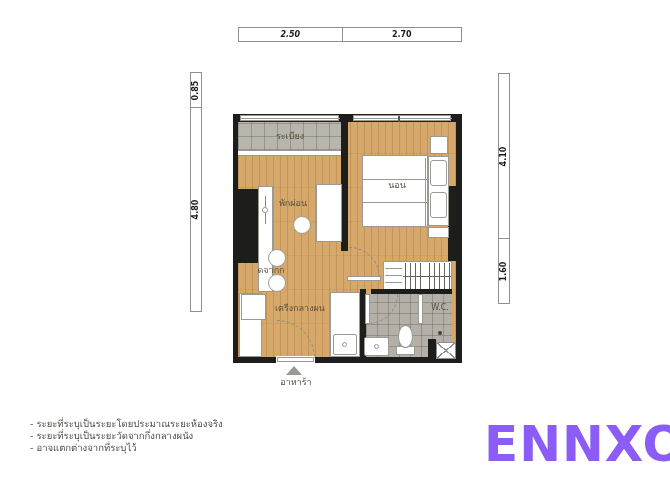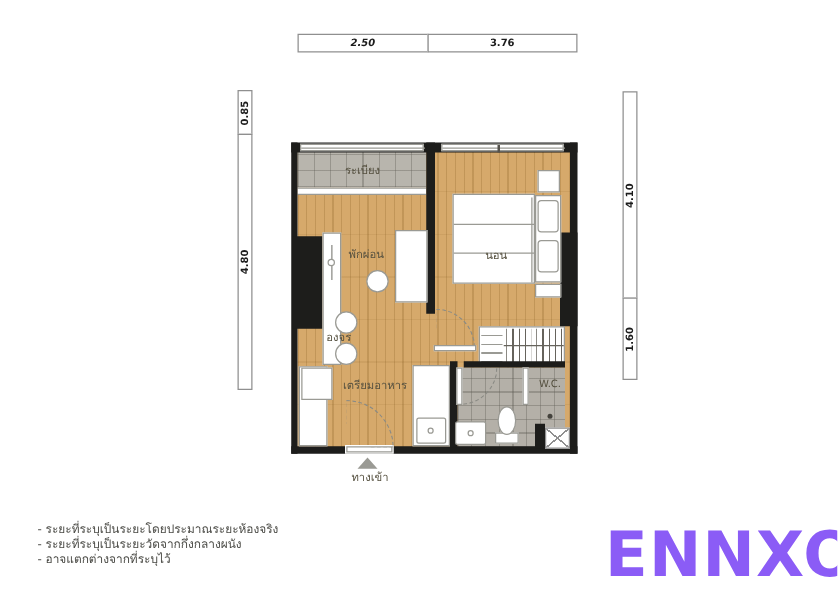--- a/index.html
+++ b/index.html
@@ -42,21 +42,21 @@
 </head>
 <body>
 
 <div class="canvas">
 
   <div class="abs" style="left:238px;top:27px;width:224px;height:13px;display:flex;">
     <div class="dimcell" style="width:104px;height:13px;font-style:italic;">
         <span>2.50</span>
       </div>
     <div class="dimcell" style="width:120px;height:13px;margin-left:-1px;">
-        <span>3.76</span>
+        <span>2.70</span>
       </div>
   </div>
 
   <div class="abs" style="left:190px;top:72px;width:12px;height:240px;">
     <div class="dimcell abs" style="left:0;top:0;width:12px;height:36px;">
         <span class="rot">0.85</span>
       </div>
     <div class="dimcell abs" style="left:0;top:35px;width:12px;height:205px;">
         <span class="rot">4.80</span>
       </div>
@@ -141,27 +141,27 @@
     <div class="abs furn" style="left:418px;top:248px;width:5px;height:30px;"></div>
     <div class="abs furn" style="left:396px;top:300px;width:19px;height:9px;"></div>
     <div class="abs furn" style="left:398px;top:279px;width:15px;height:23px;border-radius:50%;"></div>
     <div class="abs furn" style="left:364px;top:291px;width:25px;height:19px;border-radius:2px;"></div>
     <div class="abs circle" style="left:374px;top:298px;width:5px;height:5px;"></div>
     <div class="abs" style="left:438px;top:285px;width:4px;height:4px;background:#44423c;border-radius:50%;"></div>
     <div class="abs xbox" style="left:436px;top:296px;width:20px;height:17px;"></div>
 
     <div class="abs roomlabel" style="left:290px;top:90px;">ระเบียง</div>
     <div class="abs roomlabel" style="left:293px;top:157px;">พักผ่อน</div>
-    <div class="abs roomlabel" style="left:397px;top:158px;text-align:right;">นอน</div>
-    <div class="abs roomlabel" style="left:271px;top:224px;">องจร</div>
-    <div class="abs roomlabel" style="left:300px;top:262px;">เตรียมอาหาร</div>
+    <div class="abs roomlabel" style="left:397px;top:139px;text-align:right;">นอน</div>
+    <div class="abs roomlabel" style="left:271px;top:224px;">ดจากก</div>
+    <div class="abs roomlabel" style="left:300px;top:262px;">เตรีงกลางผน</div>
     <div class="abs roomlabel" style="left:440px;top:261px;font-size:8px;">W.C.</div>
 
     <div class="abs entry-arrow" style="left:286px;top:320px;"></div>
-    <div class="abs roomlabel" style="left:296px;top:336px;">ทางเข้า</div>
+    <div class="abs roomlabel" style="left:296px;top:336px;">อาหาร้า</div>
   </div>
 
 
   <div class="abs notes" style="left:30px;top:418px;">
     <div>- ระยะที่ระบุเป็นระยะโดยประมาณระยะห้องจริง</div>
     <div>- ระยะที่ระบุเป็นระยะวัดจากกึ่งกลางผนัง</div>
     <div>- อาจแตกต่างจากที่ระบุไว้</div>
   </div>
 
   <div class="abs watermark" style="left:484px;top:419px;">ENNXO</div>

